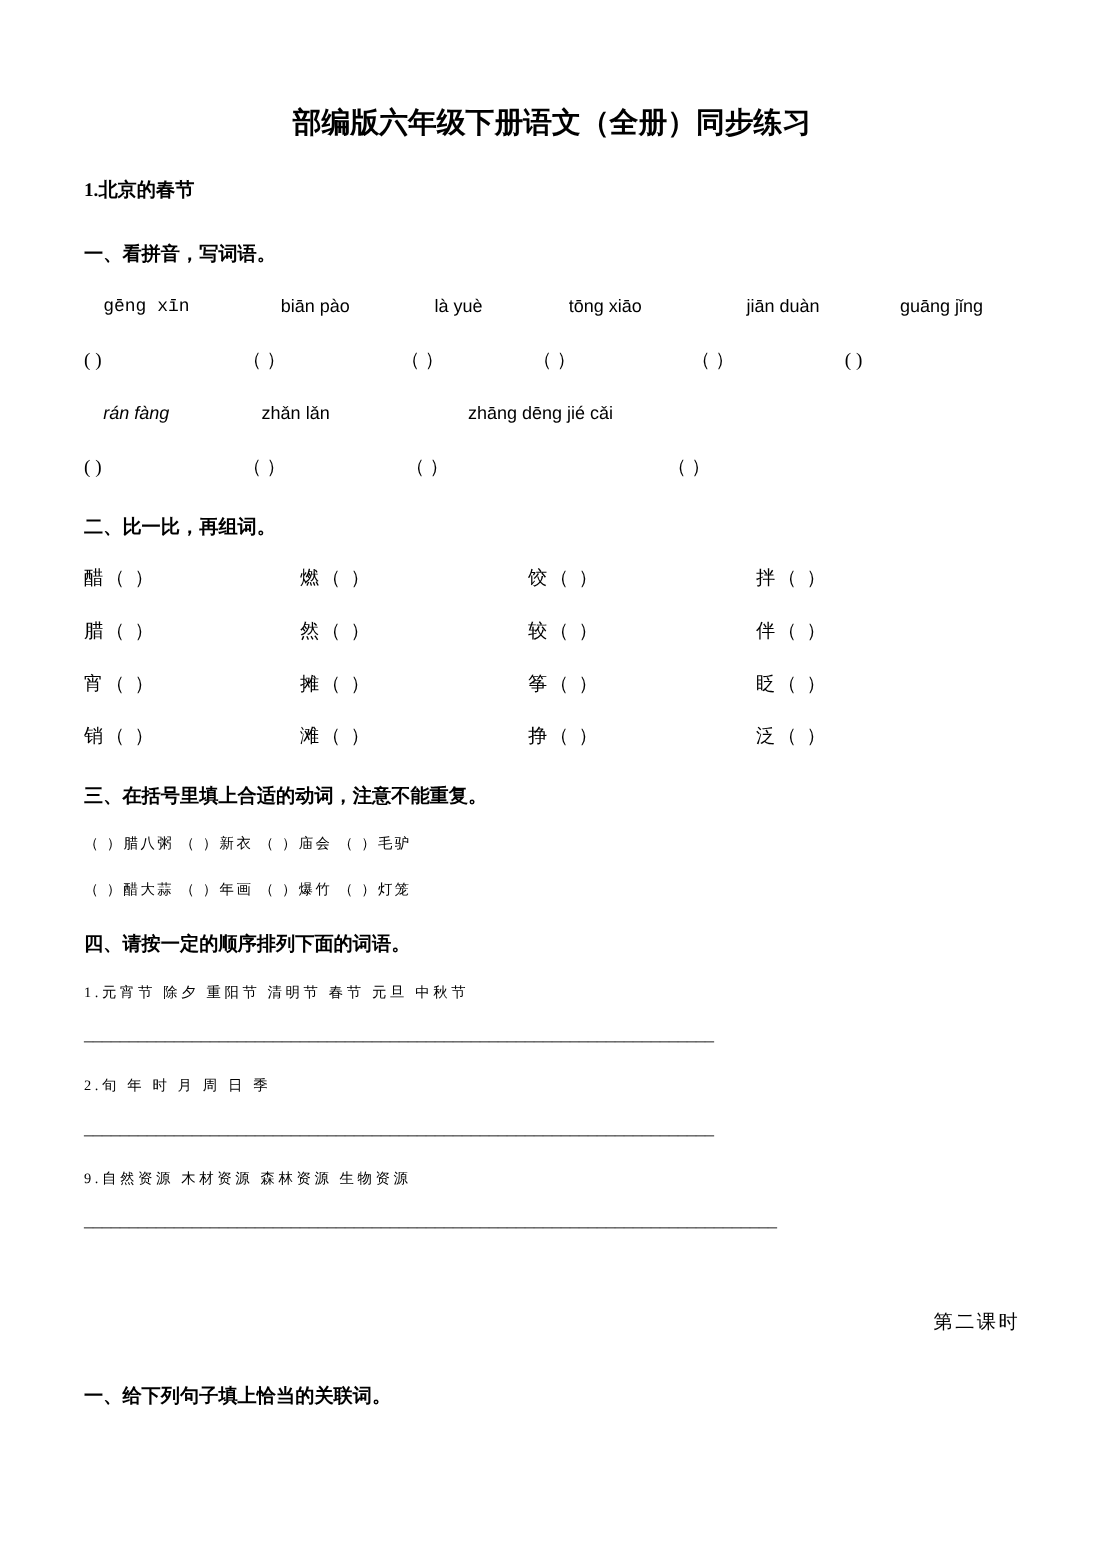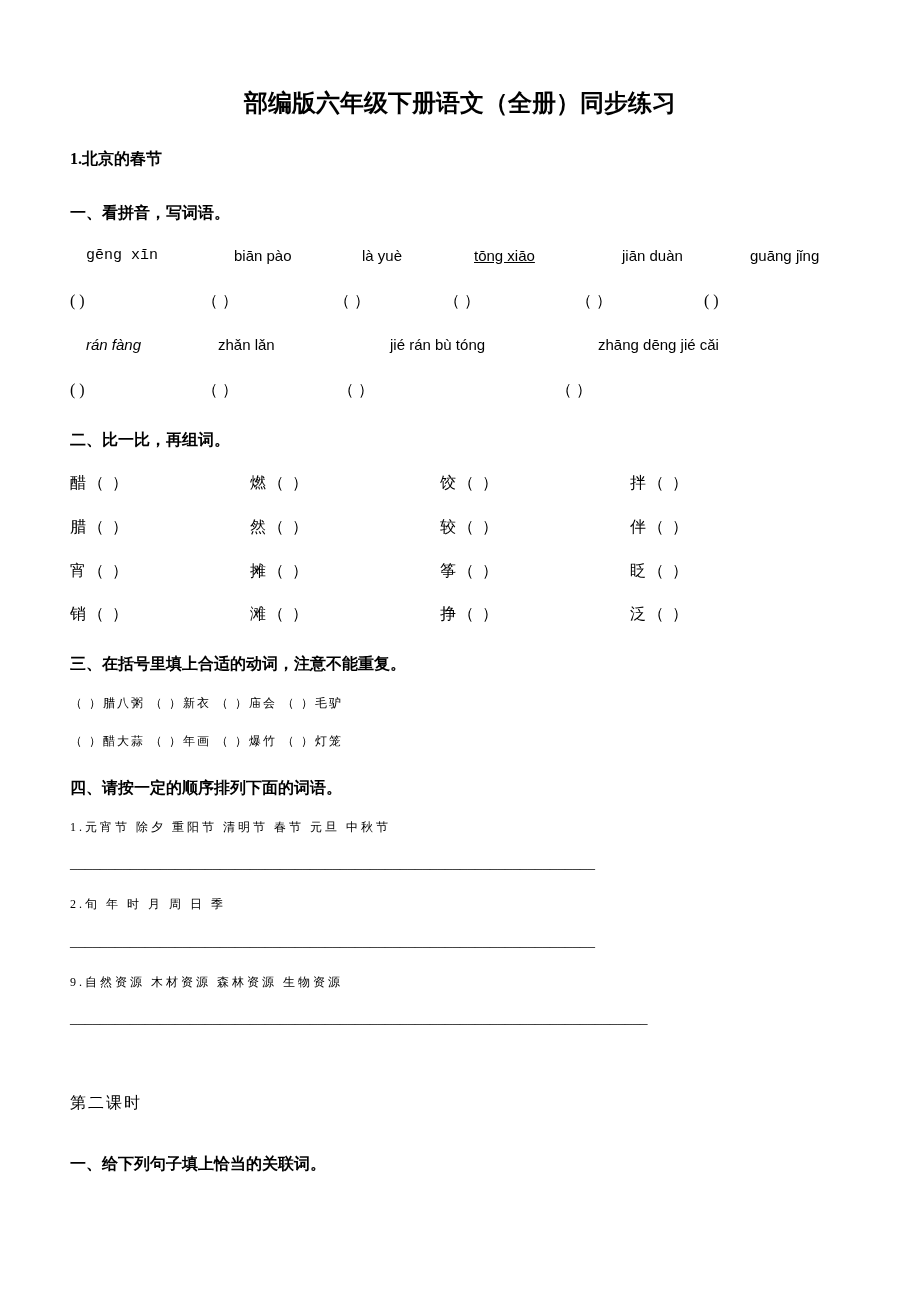--- a/index.html
+++ b/index.html
@@ -60,57 +60,56 @@
       font-size: 12px;
       margin-bottom: 14px;
       letter-spacing: 3px;
     }
     .blank-line {
       font-size: 15px;
       margin-bottom: 20px;
       letter-spacing: 0;
     }
     .lesson-title {
-      text-align: left;
+      text-align: right;
       font-size: 16px;
       margin-top: 60px;
       margin-bottom: 36px;
       letter-spacing: 2px;
     }
   </style>
 </head>
 <body>
 
 <div class="title">部编版六年级下册语文（全册）同步练习</div>
 <div class="subtitle">1.北京的春节</div>
 
 <div class="section-heading">一、看拼音，写词语。</div>
 
 <div class="pinyin-row">
   <span style="margin-left:16px;width:148px;font-family:Liberation Mono, monospace;">gēng xīn</span>
   <span style="width:128px;">biān pào</span>
   <span style="width:112px;">là yuè</span>
-  <span style="width:148px;text-decoration:underline;">tōng xiāo</span>
+  <span style="width:148px;">tōng xiāo</span>
   <span style="width:128px;">jiān duàn</span>
   <span>guāng jǐng</span>
 </div>
 
 <div class="paren-row">
   <span style="width:132px;">(            )</span>
   <span style="width:132px;">（            ）</span>
   <span style="width:110px;">（         ）</span>
   <span style="width:132px;">（            ）</span>
   <span style="width:128px;">（            ）</span>
   <span>(                )</span>
 </div>
 
 <div class="pinyin-row">
   <span style="margin-left:16px;width:132px;font-style:italic;">rán fàng</span>
   <span style="width:172px;">zhǎn lǎn</span>
-  <span style="width:208px;">jié rán bù tóng</span>
   <span>zhāng dēng jié cǎi</span>
 </div>
 
 <div class="paren-row" style="margin-bottom:24px;">
   <span style="width:132px;">(            )</span>
   <span style="width:136px;">（            ）</span>
   <span style="width:218px;">（                        ）</span>
   <span>（                            ）</span>
 </div>
 

